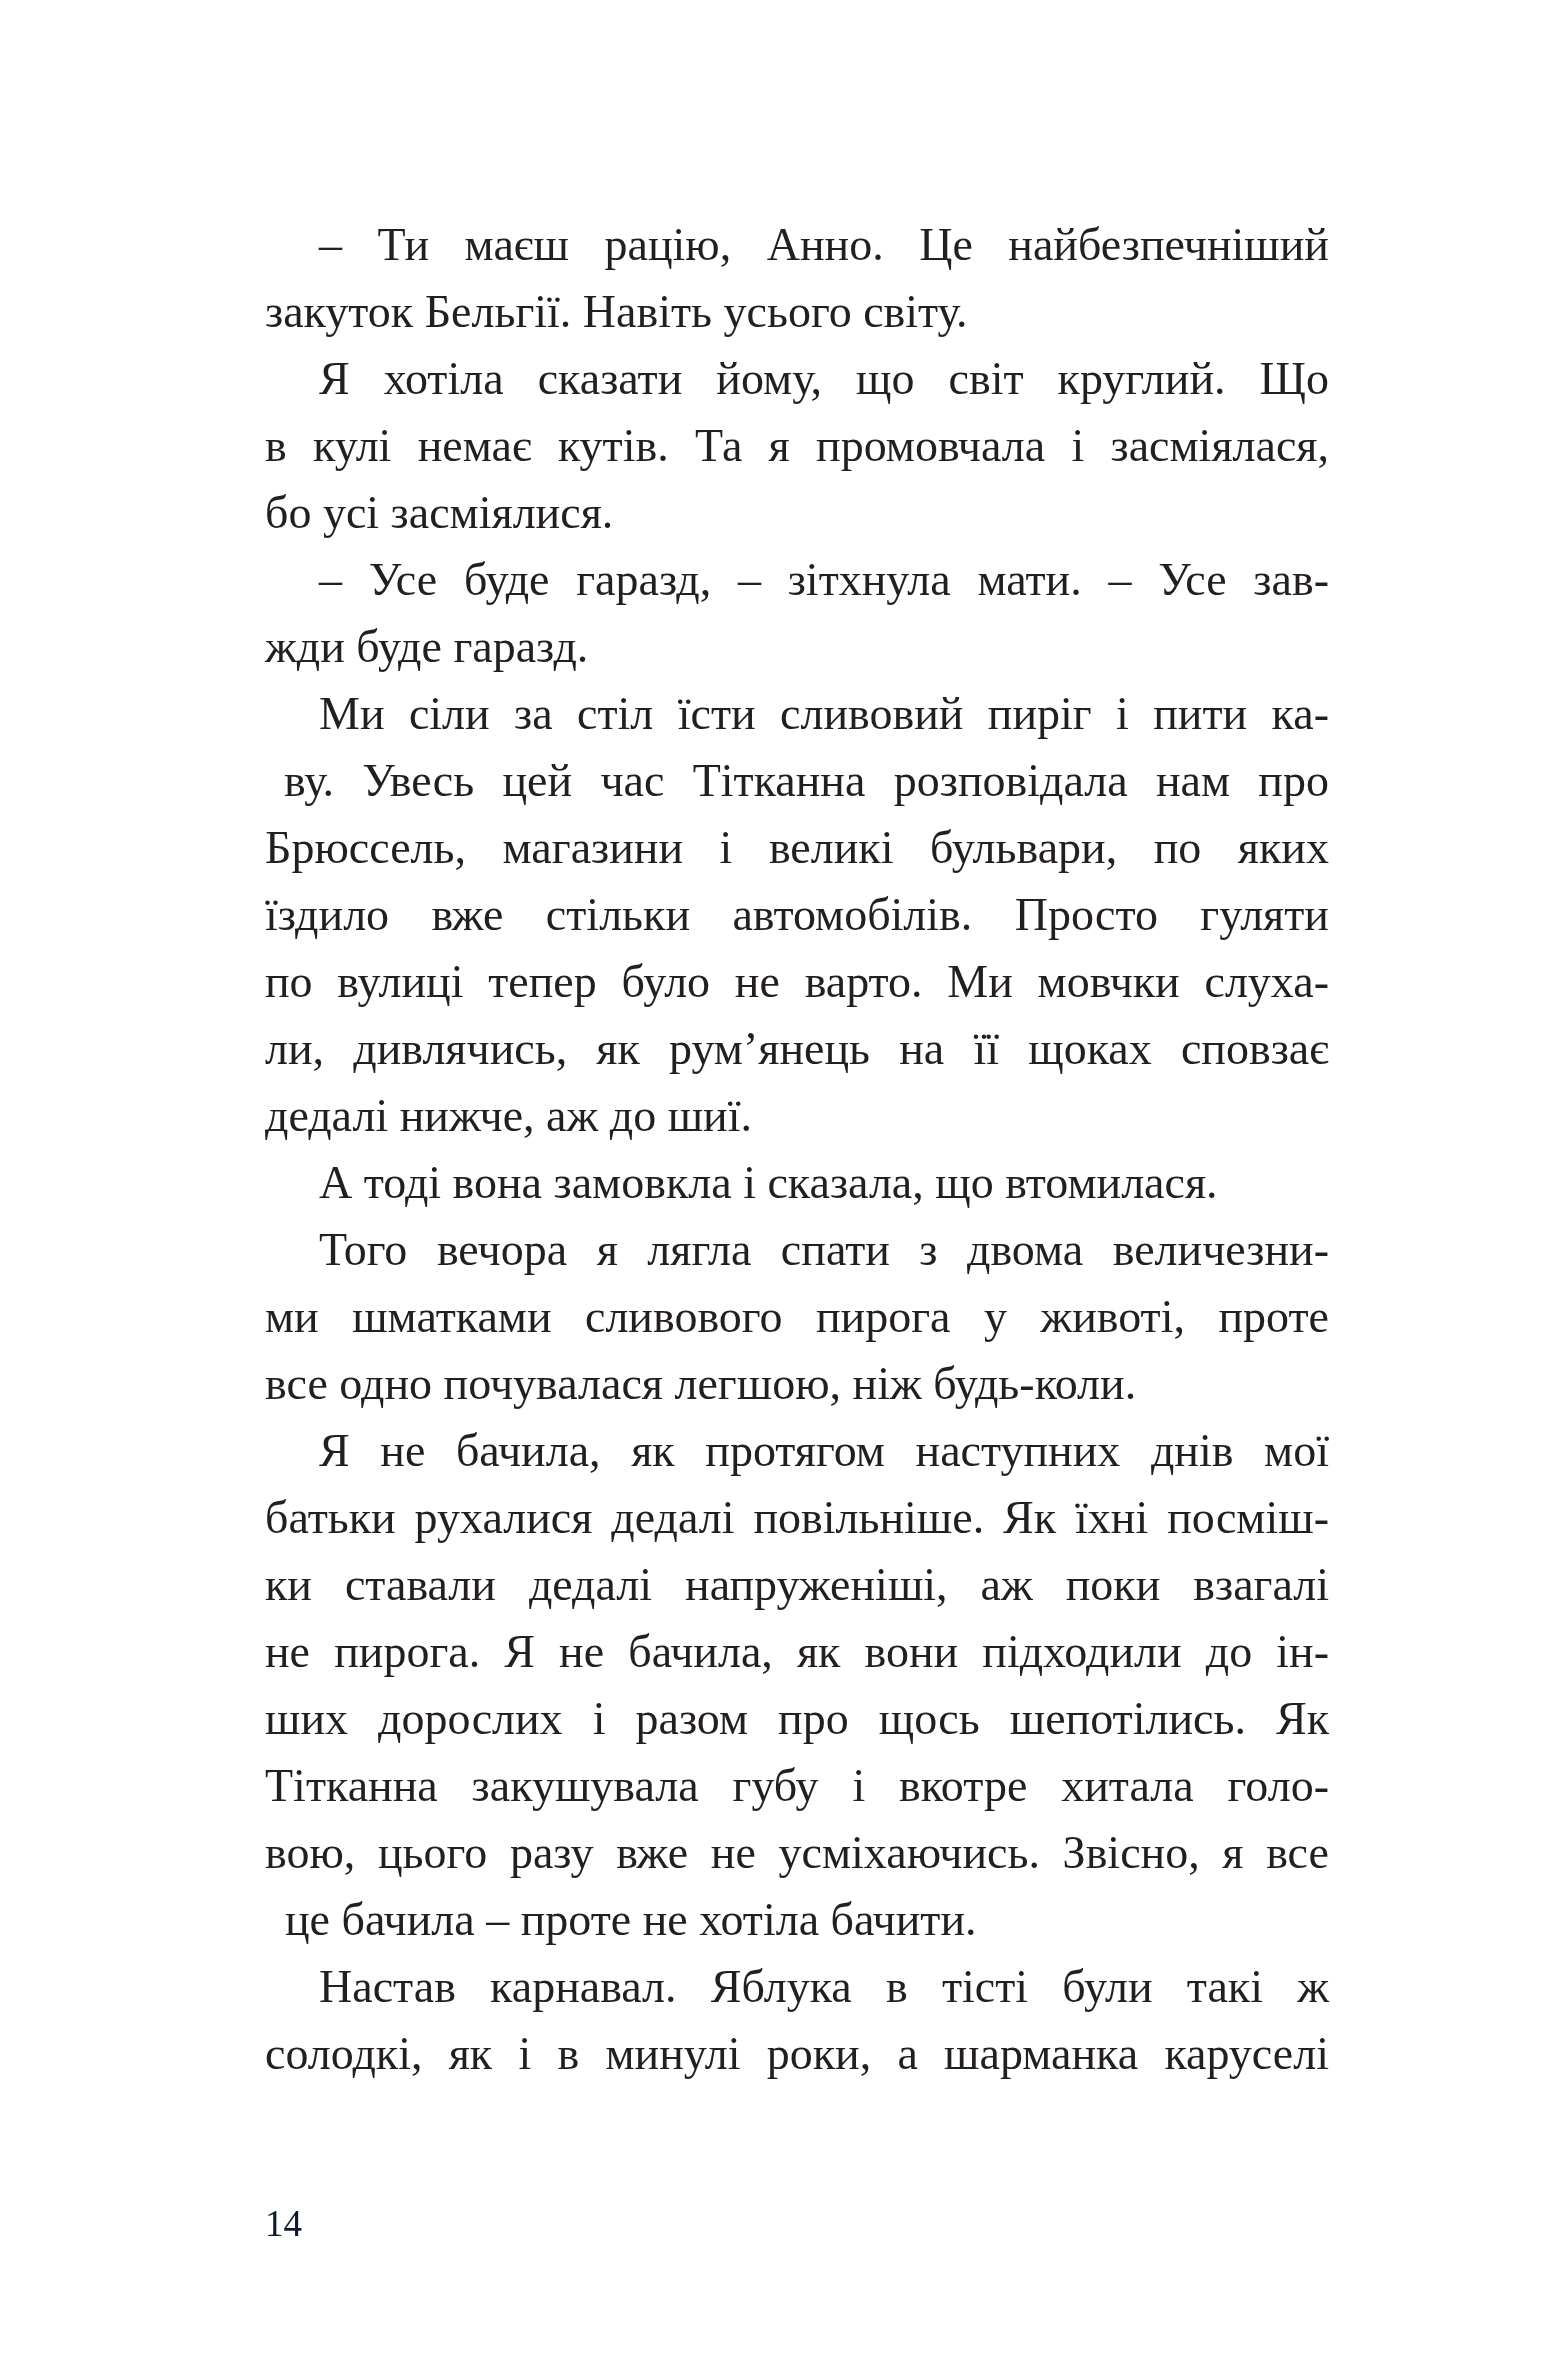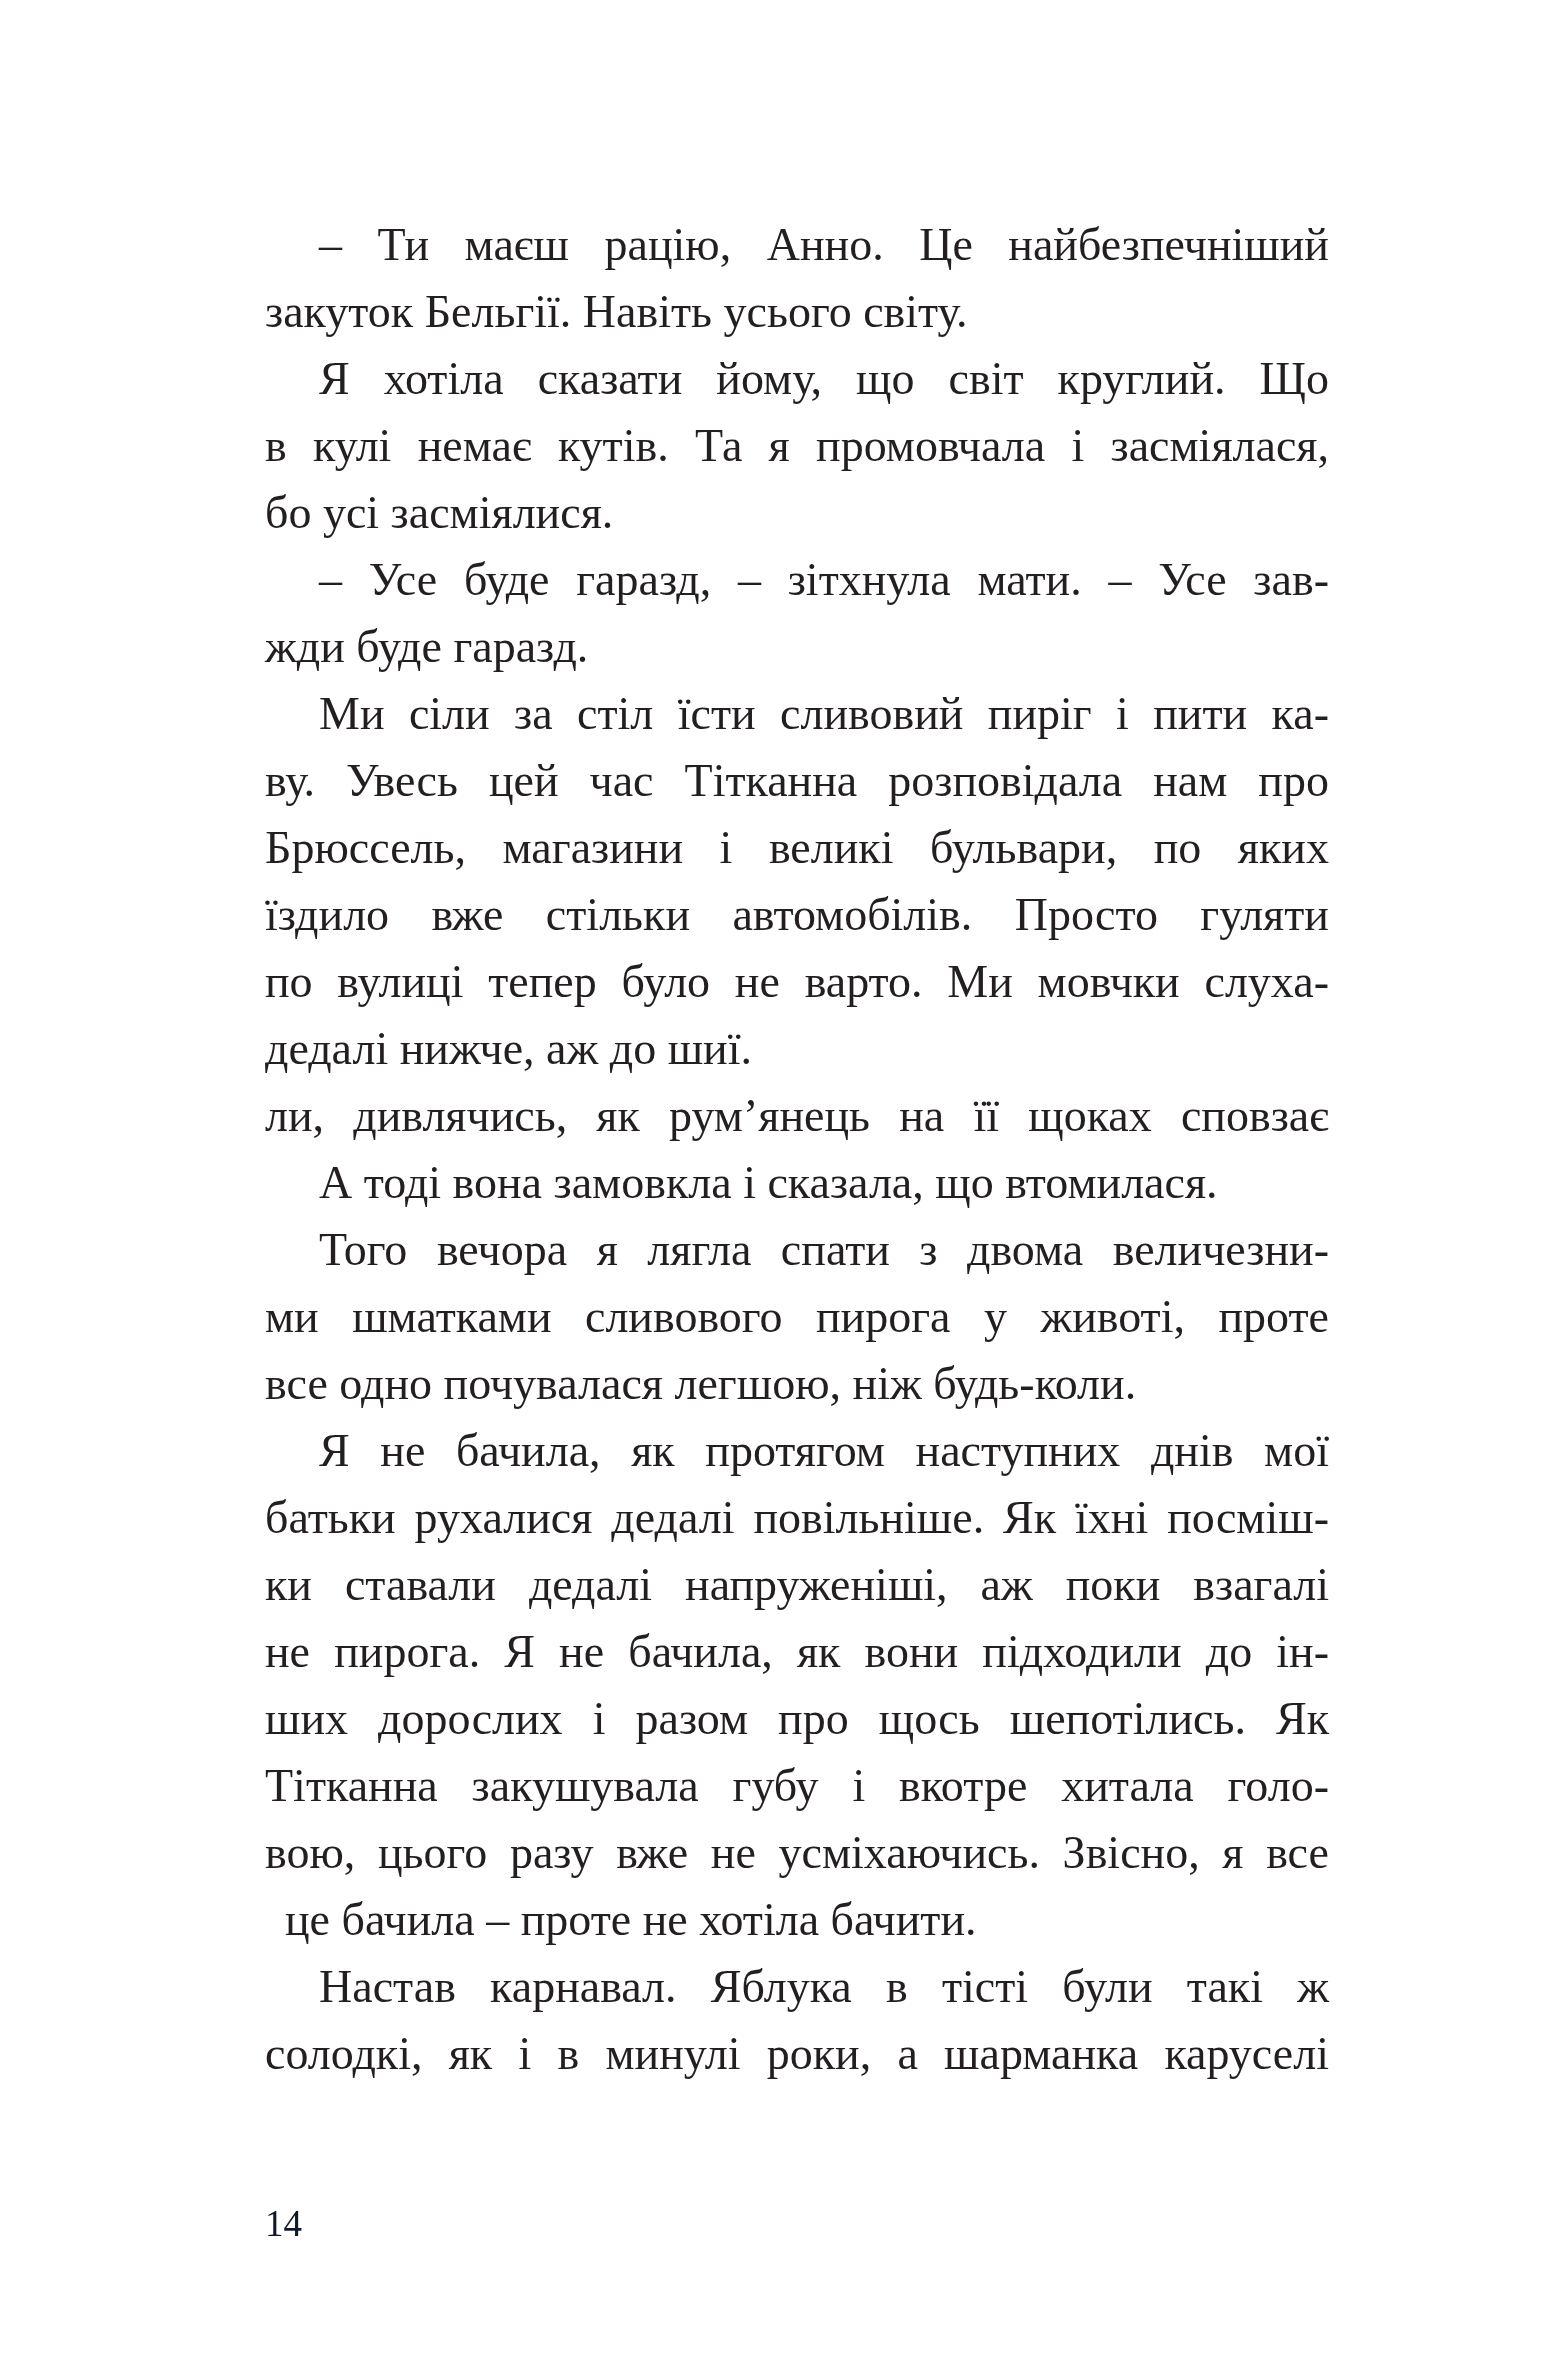--- a/index.html
+++ b/index.html
@@ -65,26 +65,26 @@
     <span class="line last" style="white-space: nowrap;">закуток Бельгії. Навіть усього світу.</span>
 
     <span class="line indent" style="white-space: nowrap;">Я хотіла сказати йому, що світ круглий. Що</span>
     <span class="line" style="white-space: nowrap;">в кулі немає кутів. Та я промовчала і засміялася,</span>
     <span class="line last" style="white-space: nowrap;">бо усі засміялися.</span>
 
     <span class="line indent" style="white-space: nowrap;">– Усе буде гаразд, – зітхнула мати. – Усе зав-</span>
     <span class="line last" style="white-space: nowrap;">жди буде гаразд.</span>
 
     <span class="line indent" style="white-space: nowrap;">Ми сіли за стіл їсти сливовий пиріг і пити ка-</span>
-    <span class="line" style="white-space: nowrap;">ву. Увесь цей час Тітканна розповідала нам про</span>
+    <span class="line" style="white-space: nowrap; margin-left: 19px;">ву. Увесь цей час Тітканна розповідала нам про</span>
     <span class="line" style="white-space: nowrap;">Брюссель, магазини і великі бульвари, по яких</span>
     <span class="line" style="white-space: nowrap;">їздило вже стільки автомобілів. Просто гуляти</span>
     <span class="line" style="white-space: nowrap;">по вулиці тепер було не варто. Ми мовчки слуха-</span>
+    <span class="line" style="white-space: nowrap;">ли, дивлячись, як рум’янець на її щоках сповзає</span>
     <span class="line last" style="white-space: nowrap;">дедалі нижче, аж до шиї.</span>
-    <span class="line" style="white-space: nowrap;">ли, дивлячись, як рум’янець на її щоках сповзає</span>
 
     <span class="line indent last" style="white-space: nowrap;">А тоді вона замовкла і сказала, що втомилася.</span>
 
     <span class="line indent" style="white-space: nowrap;">Того вечора я лягла спати з двома величезни-</span>
     <span class="line" style="white-space: nowrap;">ми шматками сливового пирога у животі, проте</span>
     <span class="line last" style="white-space: nowrap;">все одно почувалася легшою, ніж будь-коли.</span>
 
     <span class="line indent" style="white-space: nowrap;">Я не бачила, як протягом наступних днів мої</span>
     <span class="line" style="white-space: nowrap;">батьки рухалися дедалі повільніше. Як їхні посміш-</span>
     <span class="line" style="white-space: nowrap;">ки ставали дедалі напруженіші, аж поки взагалі</span>

